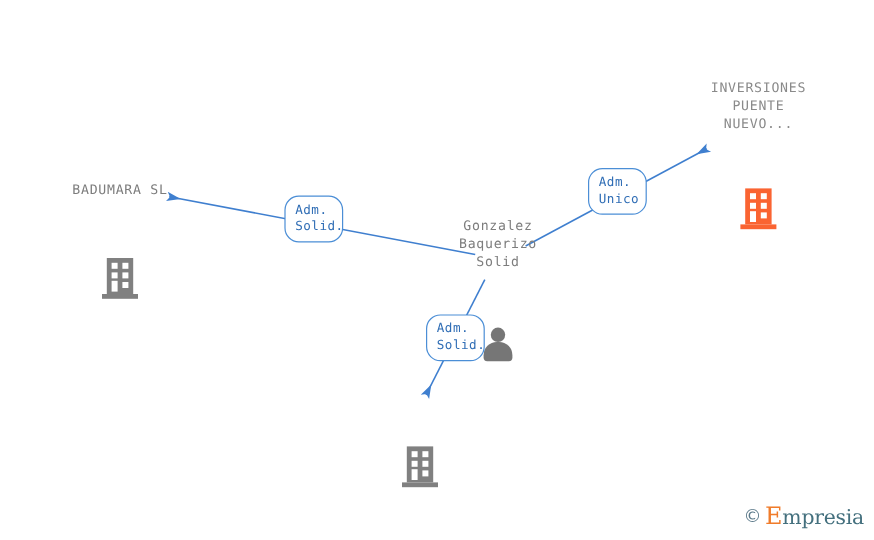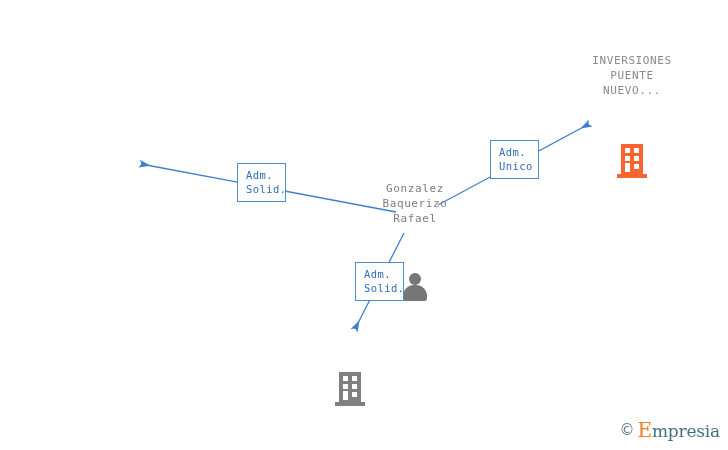--- a/index.html
+++ b/index.html
@@ -105,21 +105,21 @@
     height: 16px;
     background: #767676;
     border-radius: 11px 11px 3px 3px;
   }
 
   
   .edge-label {
     position: absolute;
     background: #ffffff;
     border: 1px solid #4b8ed6;
-    border-radius: 0;
+    border-radius: 12px;
     color: #2f6db5;
     font-family: "DejaVu Sans Mono", "Liberation Mono", monospace;
     font-size: 10.5px;
     line-height: 14px;
     letter-spacing: 0.4px;
     padding: 4px 8px 5px 8px;
     text-align: left;
     white-space: pre;
     box-sizing: border-box;
   }
@@ -162,41 +162,54 @@
       </marker>
     </defs>
 
     <line x1="396" y1="212" x2="141" y2="164" stroke="#3f7fcf" stroke-width="1.3" marker-end="url(#arrowBlue)"></line>
 
     <line x1="438" y1="205" x2="589" y2="124" stroke="#3f7fcf" stroke-width="1.3" marker-end="url(#arrowBlue)"></line>
 
     <line x1="404" y1="233" x2="355" y2="329" stroke="#3f7fcf" stroke-width="1.3" marker-end="url(#arrowBlue)"></line>
   </svg>
 
-
-  <div class="node" style="left:567px; top:15px; width:130px;">
+  <div class="node" style="left:36px; top:113px; width:128px;">
+    <div class="node-label">BADUMARA SL</div>
+    <div class="bldg" style="margin-top:11px;">
+      <div class="body"></div>
+      <div class="win" style="left:8px;  top:4px;"></div>
+      <div class="win" style="left:17px; top:4px;"></div>
+      <div class="win" style="left:8px;  top:12px;"></div>
+      <div class="win" style="left:17px; top:12px;"></div>
+      <div class="win" style="left:17px; top:20px;"></div>
+      <div class="door"></div>
+      <div class="plinth"></div>
+    </div>
+  </div>
+
+  <div class="node" style="left:567px; top:28px; width:130px;">
     <div class="node-label orange">INVERSIONES
 PUENTE
 NUEVO...</div>
     <div class="bldg orange" style="margin-top:8px;">
       <div class="body"></div>
       <div class="win" style="left:8px;  top:4px;"></div>
       <div class="win" style="left:17px; top:4px;"></div>
       <div class="win" style="left:8px;  top:12px;"></div>
       <div class="win" style="left:17px; top:12px;"></div>
       <div class="win" style="left:17px; top:20px;"></div>
       <div class="door"></div>
       <div class="plinth"></div>
     </div>
   </div>
 
   <div class="node" style="left:353px; top:143px; width:124px;">
     <div class="node-label">Gonzalez
 Baquerizo
-Rafael</div>
+Solid</div>
     <div class="person" style="margin-top:9px;">
       <div class="head"></div>
       <div class="torso"></div>
     </div>
   </div>
 
   <div class="node" style="left:291px; top:334px; width:118px;">
     <div class="bldg">
       <div class="body"></div>
       <div class="win" style="left:8px;  top:4px;"></div>

